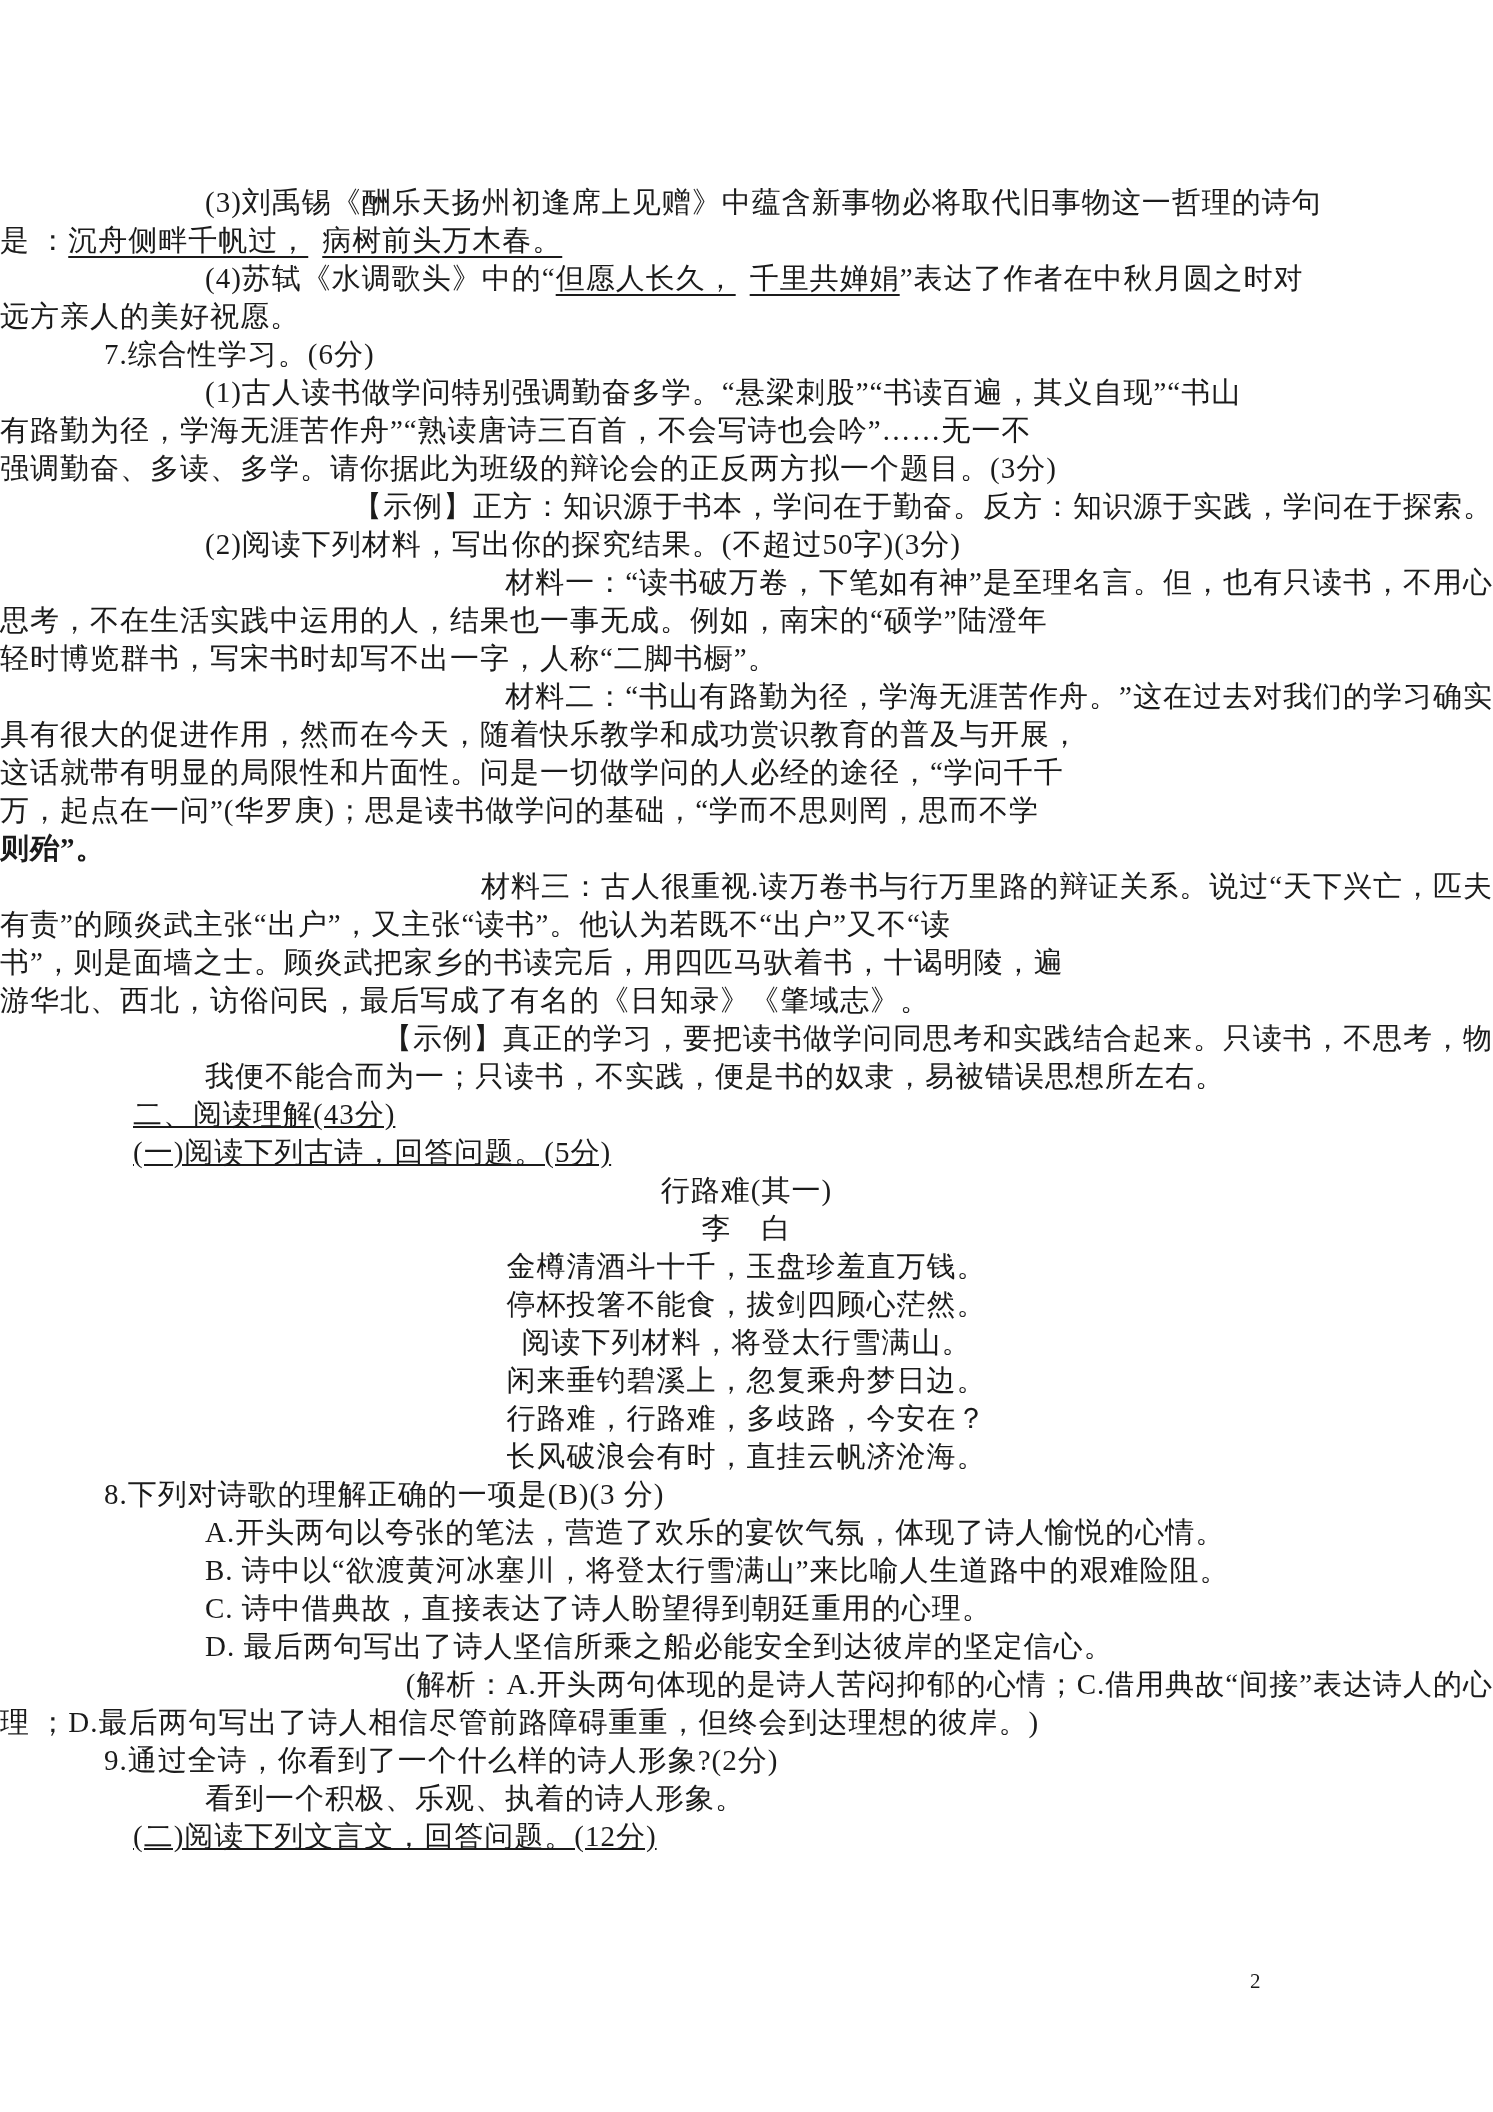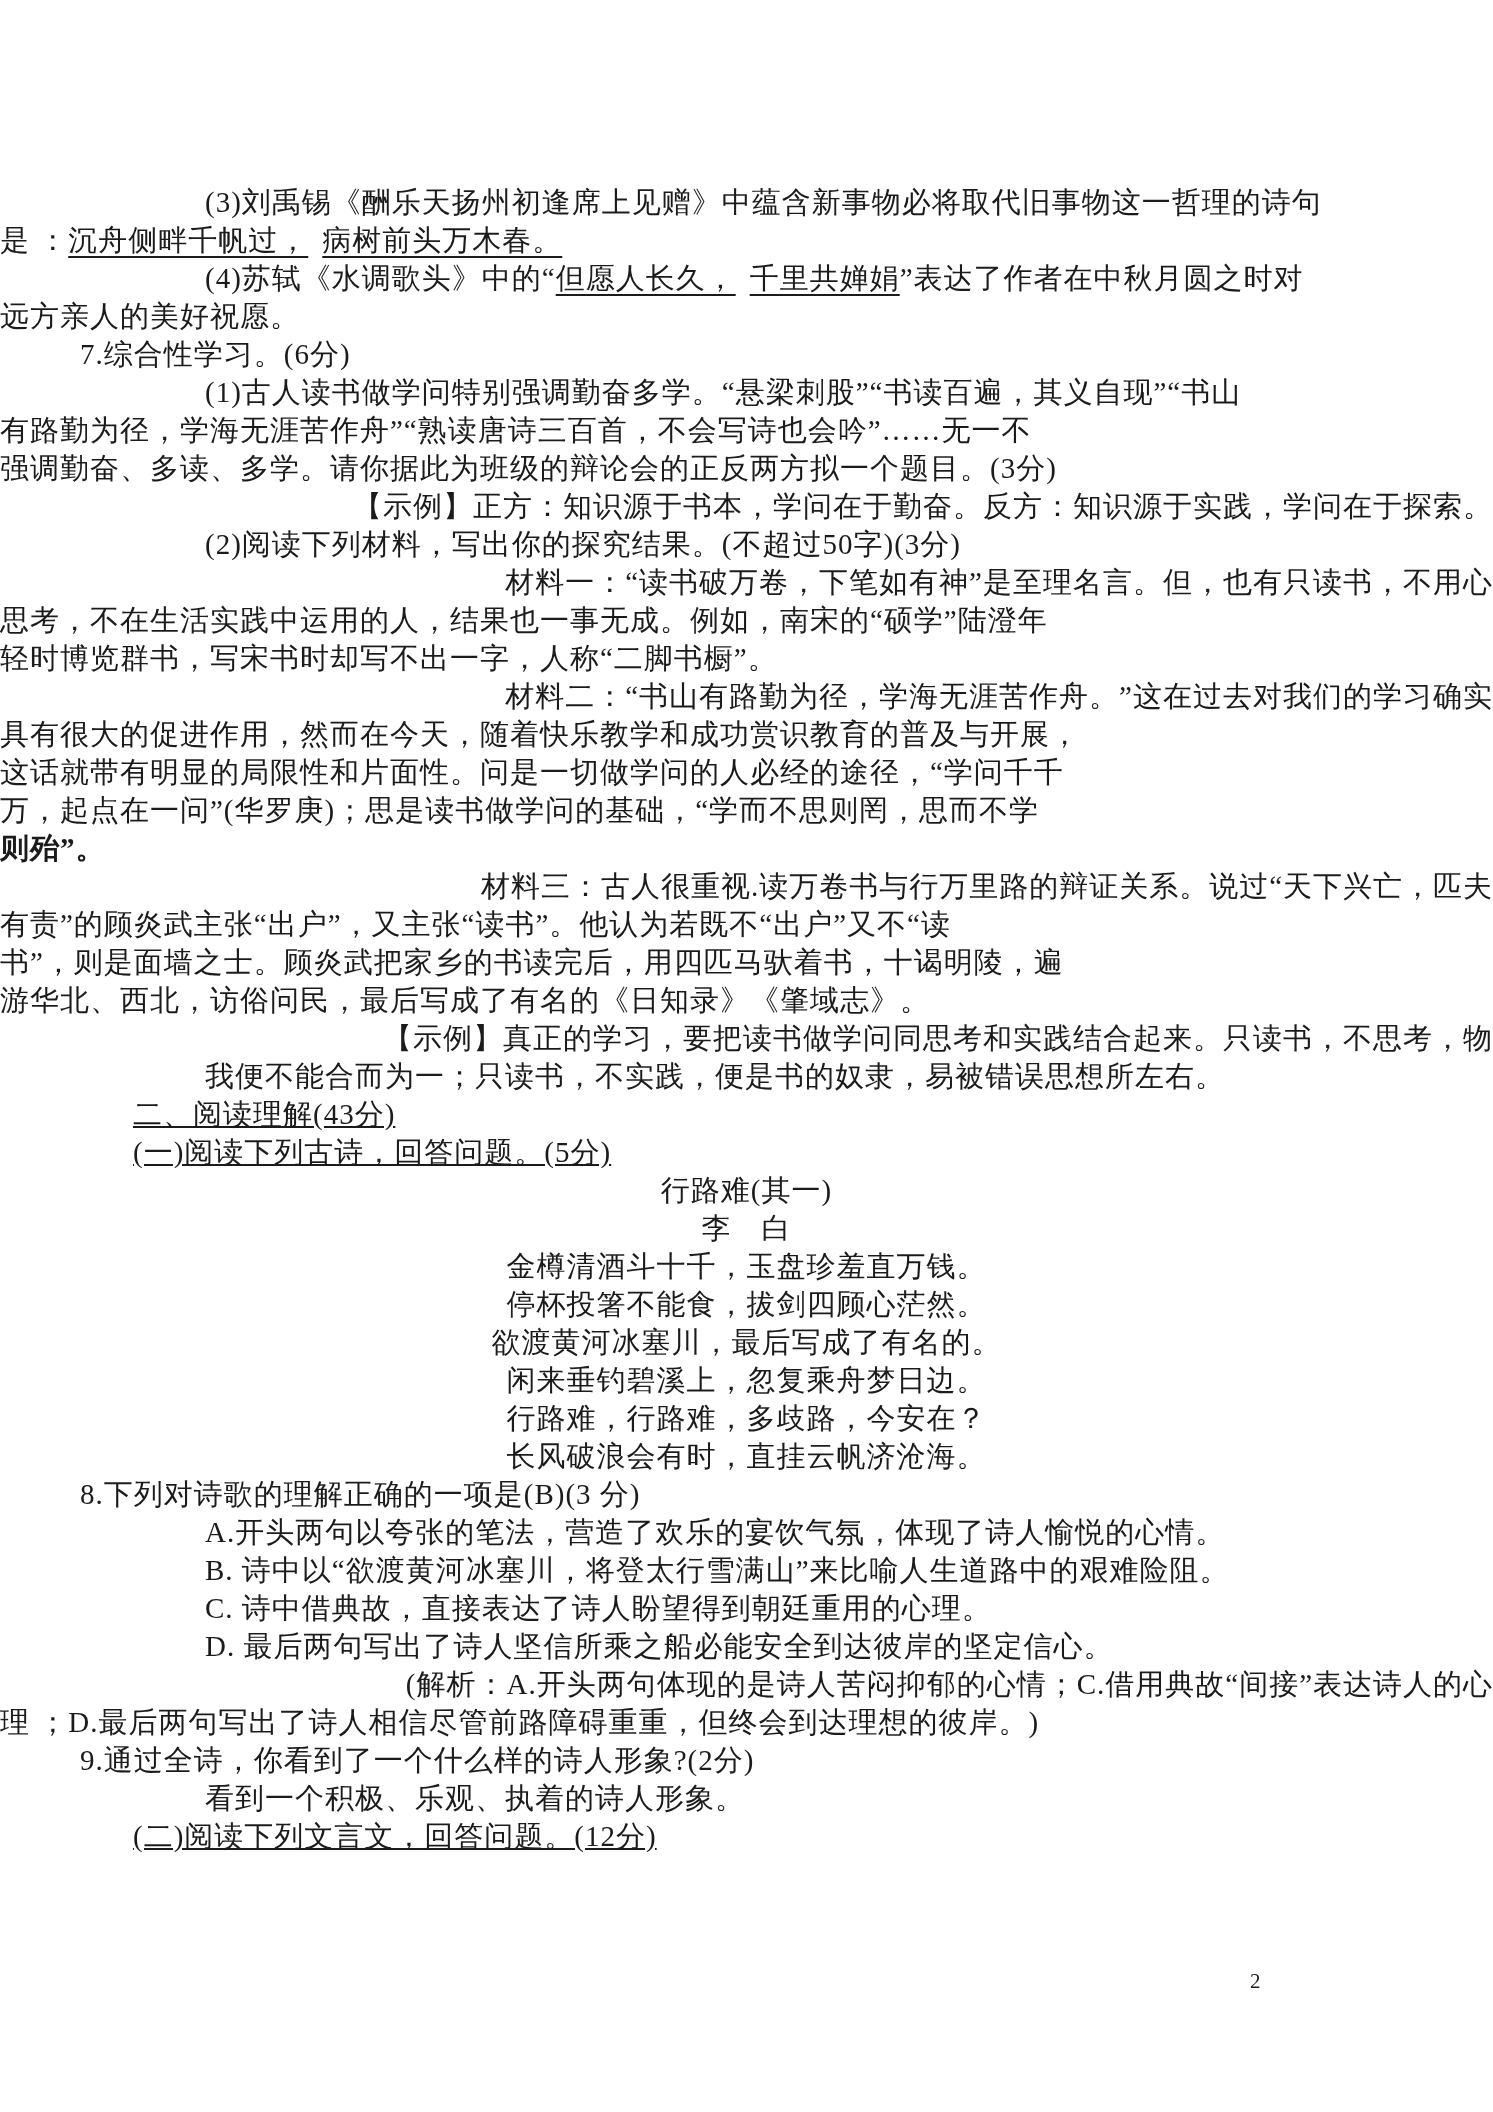--- a/index.html
+++ b/index.html
@@ -4,21 +4,21 @@
 <style>
   html,body{margin:0;padding:0;}
   body{
     width:1493px;height:2112px;background:#ffffff;position:relative;overflow:hidden;
     font-family:"Liberation Serif","DejaVu Serif",serif;
     font-size:29px;color:#1b1b1b;letter-spacing:1px;
   }
   .doc{position:absolute;top:183px;left:0;width:1493px;}
   .line{height:38px;line-height:38px;white-space:nowrap;}
   .ind-sec{padding-left:133px;text-decoration:underline;}
-  .ind-num{padding-left:80px;}
+  .ind-num{padding-left:104px;}
   .ind-a{padding-left:205px;}
   .ind-shi{padding-left:200px;text-align:right;}
   .ind-b{}
   .ind-mat{padding-left:270px;text-align:right;}
   .center{text-align:center;}
   .u{text-decoration:underline;text-underline-offset:6px;text-decoration-thickness:1.5px;}
   .sp{margin-right:14px;}
   .b{font-weight:bold;}
   .pagenum{position:absolute;left:1250px;top:1966px;font-size:21px;letter-spacing:0;line-height:30px;}
 </style>
@@ -57,21 +57,21 @@
   <div class="line ind-shi">【示例】真正的学习，要把读书做学问同思考和实践结合起来。只读书，不思考，物</div>
   <div class="line ind-a">我便不能合而为一；只读书，不实践，便是书的奴隶，易被错误思想所左右。</div>
 
   <div class="line ind-sec">二、阅读理解(43分)</div>
   <div class="line ind-sec">(一)阅读下列古诗，回答问题。(5分)</div>
 
   <div class="line center">行路难(其一)</div>
   <div class="line center">李　白</div>
   <div class="line center">金樽清酒斗十千，玉盘珍羞直万钱。</div>
   <div class="line center">停杯投箸不能食，拔剑四顾心茫然。</div>
-  <div class="line center">欲渡黄河冰塞川，最后写成了有名的。</div>
+  <div class="line center">阅读下列材料，将登太行雪满山。</div>
   <div class="line center">闲来垂钓碧溪上，忽复乘舟梦日边。</div>
   <div class="line center">行路难，行路难，多歧路，今安在？</div>
   <div class="line center">长风破浪会有时，直挂云帆济沧海。</div>
 
   <div class="line ind-num">8.下列对诗歌的理解正确的一项是(B)(3 分)</div>
   <div class="line ind-a">A.开头两句以夸张的笔法，营造了欢乐的宴饮气氛，体现了诗人愉悦的心情。</div>
   <div class="line ind-a">B. 诗中以“欲渡黄河冰塞川，将登太行雪满山”来比喻人生道路中的艰难险阻。</div>
   <div class="line ind-a">C. 诗中借典故，直接表达了诗人盼望得到朝廷重用的心理。</div>
   <div class="line ind-a">D. 最后两句写出了诗人坚信所乘之船必能安全到达彼岸的坚定信心。</div>
   <div class="line ind-shi">(解析：A.开头两句体现的是诗人苦闷抑郁的心情；C.借用典故“间接”表达诗人的心</div>

